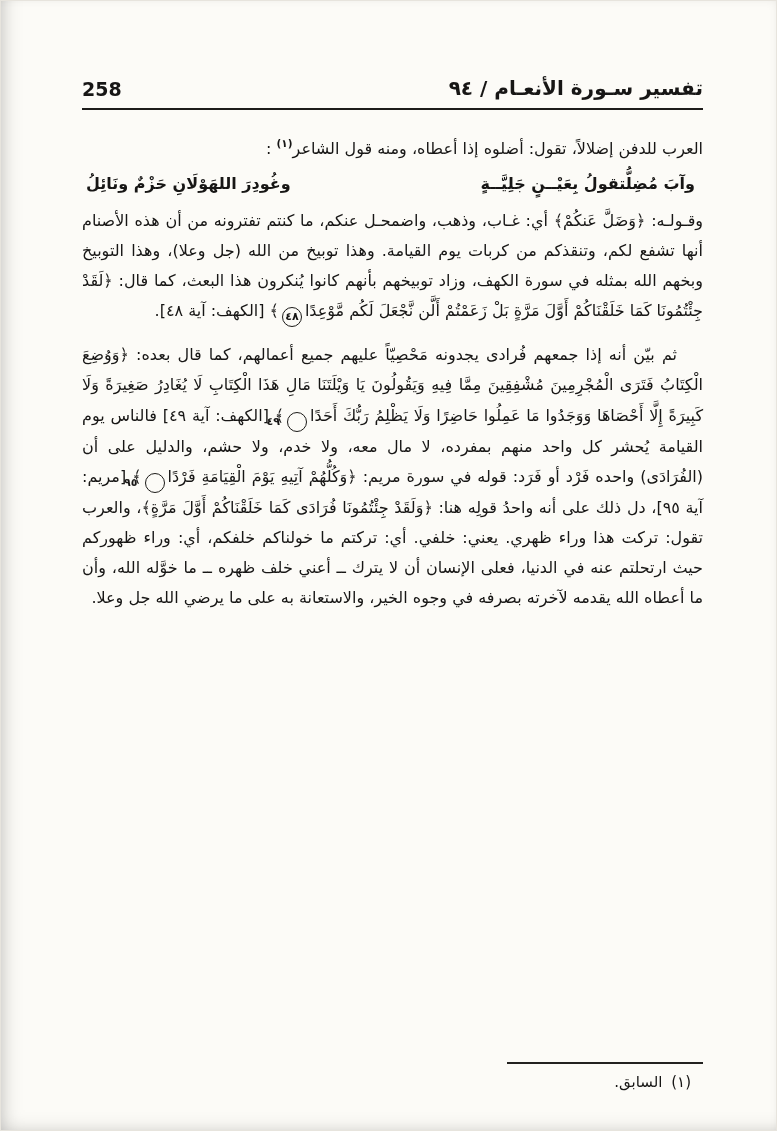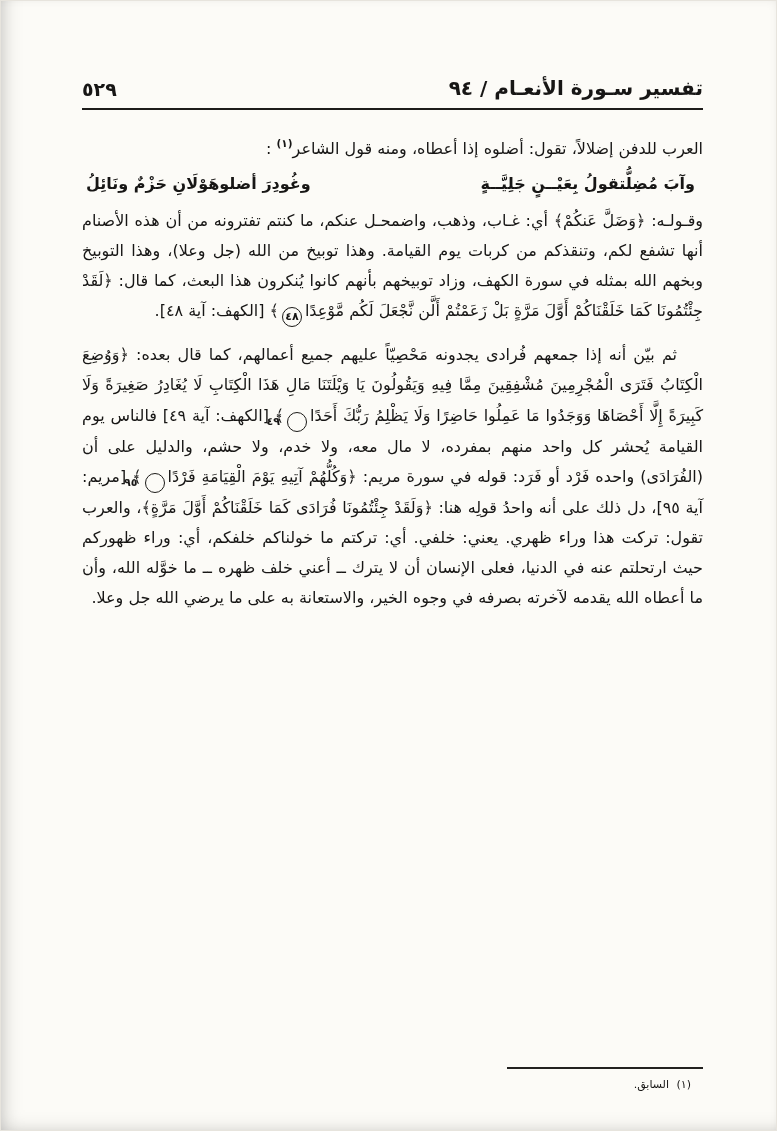--- a/index.html
+++ b/index.html
@@ -67,48 +67,48 @@
   }
   .seg-s {
     font-size: 10.5px;
     font-weight: 700;
     vertical-align: 7px;
   }
 
   .footnote {
     position: absolute;
     right: 74px; left: 82px; bottom: 40px;
-    font-size: 11px;
+    font-size: 15px;
   }
   .fn-rule {
     width: 196px;
     border-top: 2px solid #22211f;
     margin-bottom: 9px;
   }
   .fn-line { padding-right: 12px; }
   .fn-line span { margin-left: 4px; }
 </style>
 </head>
 <body>
 
 <div class="page">
   <div class="inner">
 
     <div class="header">
       <div class="title">تفسير سـورة الأنعـام / ٩٤</div>
-      <div class="pagenum">٥٢٩</div>
+      <div class="pagenum">258</div>
     </div>
 
     <div class="body">
 
       <p class="para"><span class="seg-t">العرب للدفن إضلالاً، تقول: أضلوه إذا أعطاه، ومنه قول الشاعر</span><span class="seg-s">(١)</span><span class="seg-t"> :</span></p>
 
       <div class="poetry">
         <span>وآبَ مُضِلُّتقولُ بِعَيْــنٍ جَلِيَّــةٍ</span>
-        <span>وغُودِرَ أضلوهَوْلَانِ حَزْمٌ ونَائِلُ</span>
+        <span>وغُودِرَ اللهَوْلَانِ حَزْمٌ ونَائِلُ</span>
       </div>
 
       <p class="para"><span class="seg-t">وقـولـه: </span><span class="seg-q">﴿وَضَلَّ عَنكُمْ﴾</span><span class="seg-t"> أي: غـاب، وذهب، واضمحـل عنكم، ما كنتم تفترونه من أن هذه الأصنام أنها تشفع لكم، وتنقذكم من كربات يوم القيامة. وهذا توبيخ من الله (جل وعلا)، وهذا التوبيخ وبخهم الله بمثله في سورة الكهف، وزاد توبيخهم بأنهم كانوا يُنكرون هذا البعث، كما قال: </span><span class="seg-q">﴿لَقَدْ جِئْتُمُونَا كَمَا خَلَقْنَاكُمْ أَوَّلَ مَرَّةٍ بَلْ زَعَمْتُمْ أَلَّن نَّجْعَلَ لَكُم مَّوْعِدًا</span><span class="seg-n">٤٨</span><span class="seg-q">﴾</span><span class="seg-t"> [الكهف: آية ٤٨].</span></p>
 
       <p class="para p-gap indent"><span class="seg-t">ثم بيّن أنه إذا جمعهم فُرادى يجدونه مَحْصِيّاً عليهم جميع أعمالهم، كما قال بعده: </span><span class="seg-q">﴿وَوُضِعَ الْكِتَابُ فَتَرَى الْمُجْرِمِينَ مُشْفِقِينَ مِمَّا فِيهِ وَيَقُولُونَ يَا وَيْلَتَنَا مَالِ هَذَا الْكِتَابِ لَا يُغَادِرُ صَغِيرَةً وَلَا كَبِيرَةً إِلَّا أَحْصَاهَا وَوَجَدُوا مَا عَمِلُوا حَاضِرًا وَلَا يَظْلِمُ رَبُّكَ أَحَدًا</span><span class="seg-n">٤٩</span><span class="seg-q">﴾</span><span class="seg-t"> [الكهف: آية ٤٩] فالناس يوم القيامة يُحشر كل واحد منهم بمفرده، لا مال معه، ولا خدم، ولا حشم، والدليل على أن (الفُرَادَى) واحده فَرْد أو فَرَد: قوله في سورة مريم: </span><span class="seg-q">﴿وَكُلُّهُمْ آتِيهِ يَوْمَ الْقِيَامَةِ فَرْدًا</span><span class="seg-n">٩٥</span><span class="seg-q">﴾</span><span class="seg-t"> [مريم: آية ٩٥]، دل ذلك على أنه واحدُ قولِه هنا: </span><span class="seg-q">﴿وَلَقَدْ جِئْتُمُونَا فُرَادَى كَمَا خَلَقْنَاكُمْ أَوَّلَ مَرَّةٍ﴾</span><span class="seg-t">، والعرب تقول: تركت هذا وراء ظهري. يعني: خلفي. أي: تركتم ما خولناكم خلفكم، أي: وراء ظهوركم حيث ارتحلتم عنه في الدنيا، فعلى الإنسان أن لا يترك ــ أعني خلف ظهره ــ ما خوَّله الله، وأن ما أعطاه الله يقدمه لآخرته بصرفه في وجوه الخير، والاستعانة به على ما يرضي الله جل وعلا.</span></p>
 
     </div>
   </div>
 
   <div class="footnote">

